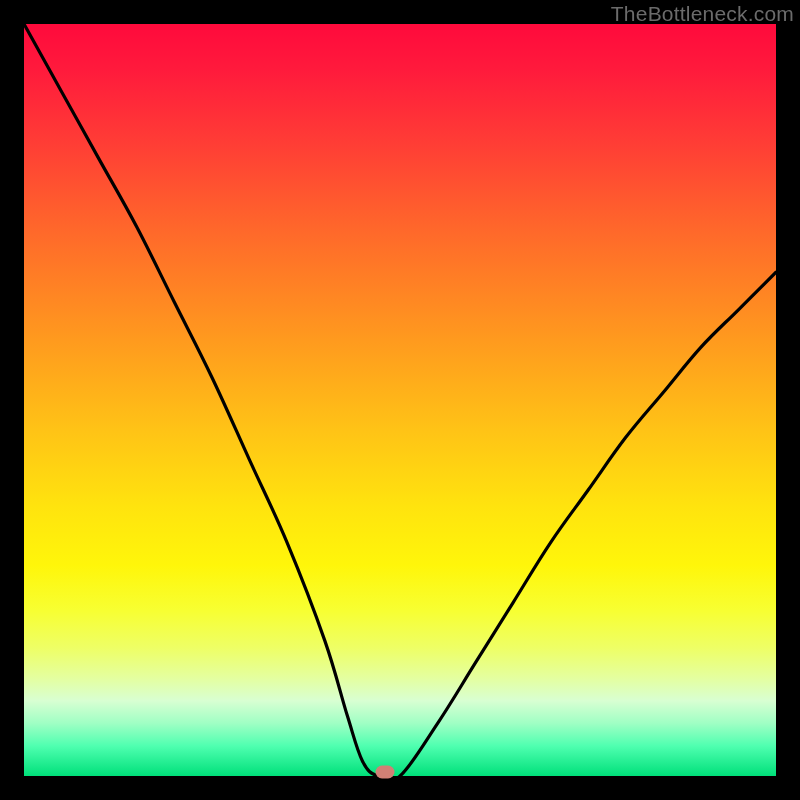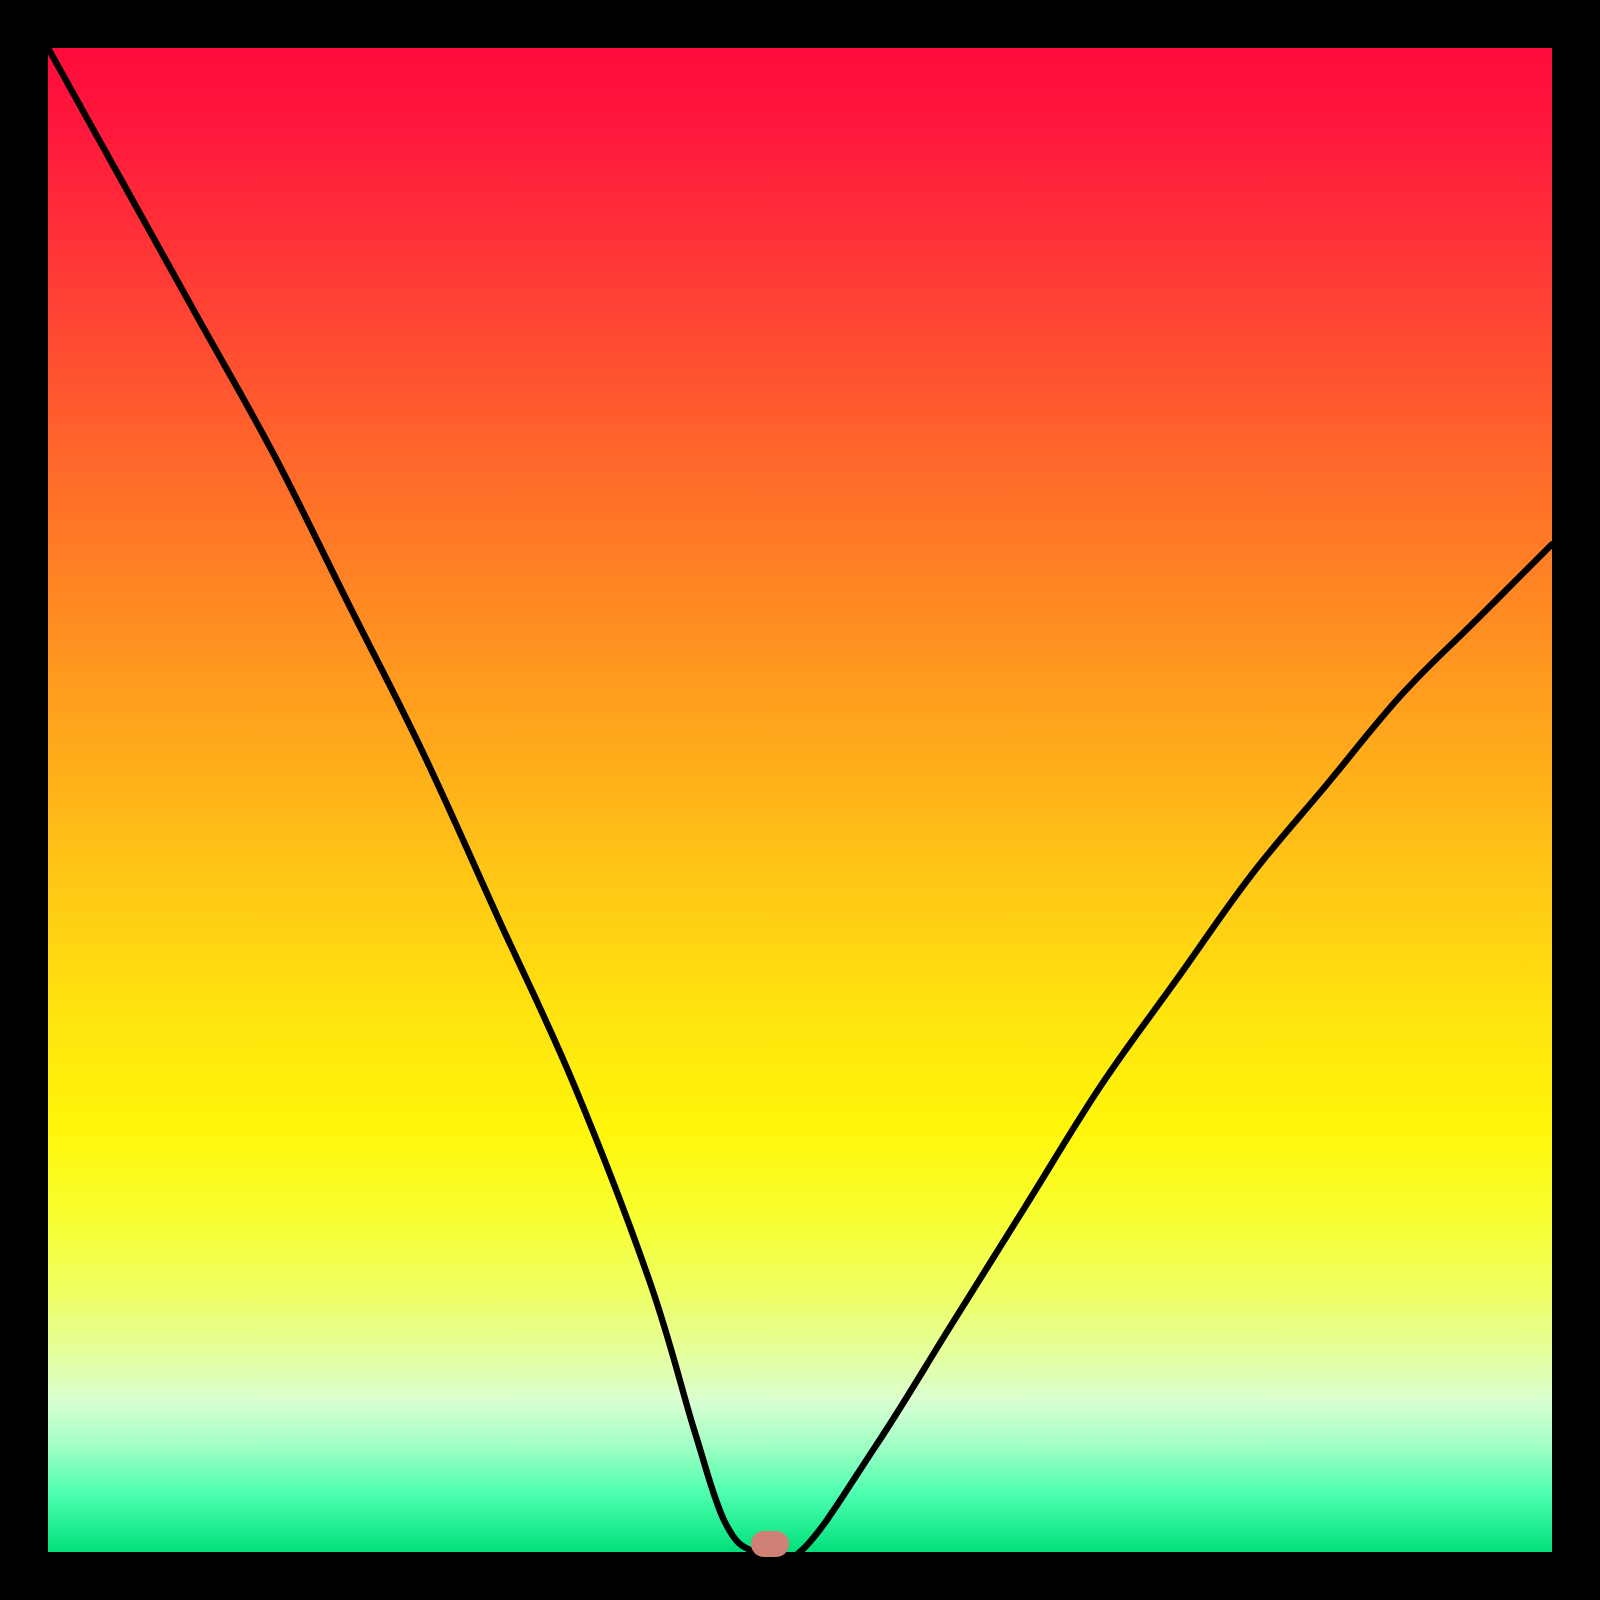--- a/index.html
+++ b/index.html
@@ -69,20 +69,21 @@
     letter-spacing: 0.2px;
     font-weight: 400;
     user-select: none;
   }
 </style>
 </head>
 <body>
 
 <div class="frame">
 
+  <div class="watermark">TheBottleneck.com</div>
 
   <div class="plot-area">
 
     <svg id="curve-svg" class="curve-svg" viewBox="0 0 752 752" preserveAspectRatio="none">
       <path id="curve-path" d="M 0.00 0.00 C 6.77 12.18, 24.06 43.32, 37.60 67.68 C 51.14 92.04, 61.66 111.00, 75.20 135.36 C 88.74 159.72, 99.26 177.32, 112.80 203.04 C 126.34 228.76, 136.86 251.17, 150.40 278.24 C 163.94 305.31, 174.46 325.01, 188.00 353.44 C 201.54 381.87, 212.06 406.38, 225.60 436.16 C 239.14 465.94, 249.66 486.39, 263.20 518.88 C 276.74 551.37, 289.97 585.51, 300.80 616.64 C 311.63 647.77, 316.59 670.18, 323.36 691.84 C 330.13 713.50, 332.99 726.13, 338.40 736.96 C 343.81 747.79, 346.67 749.29, 353.44 752.00 C 360.21 754.71, 365.17 761.48, 376.00 752.00 C 386.83 742.52, 400.06 719.66, 413.60 699.36 C 427.14 679.06, 437.66 660.86, 451.20 639.20 C 464.74 617.54, 475.26 600.70, 488.80 579.04 C 502.34 557.38, 512.86 539.18, 526.40 518.88 C 539.94 498.58, 550.46 485.19, 564.00 466.24 C 577.54 447.29, 588.06 431.20, 601.60 413.60 C 615.14 396.00, 625.66 384.72, 639.20 368.48 C 652.74 352.24, 663.26 338.25, 676.80 323.36 C 690.34 308.47, 700.86 299.30, 714.40 285.76 C 727.94 272.22, 745.23 254.93, 752.00 248.16" fill="none" stroke="#000000" stroke-width="3.2" stroke-linecap="round" stroke-linejoin="round"></path>
     </svg>
 
     <div id="marker" class="marker" style="left: 360.96px; top: 748px; background: rgb(208, 128, 117);"></div>
   </div>
 

